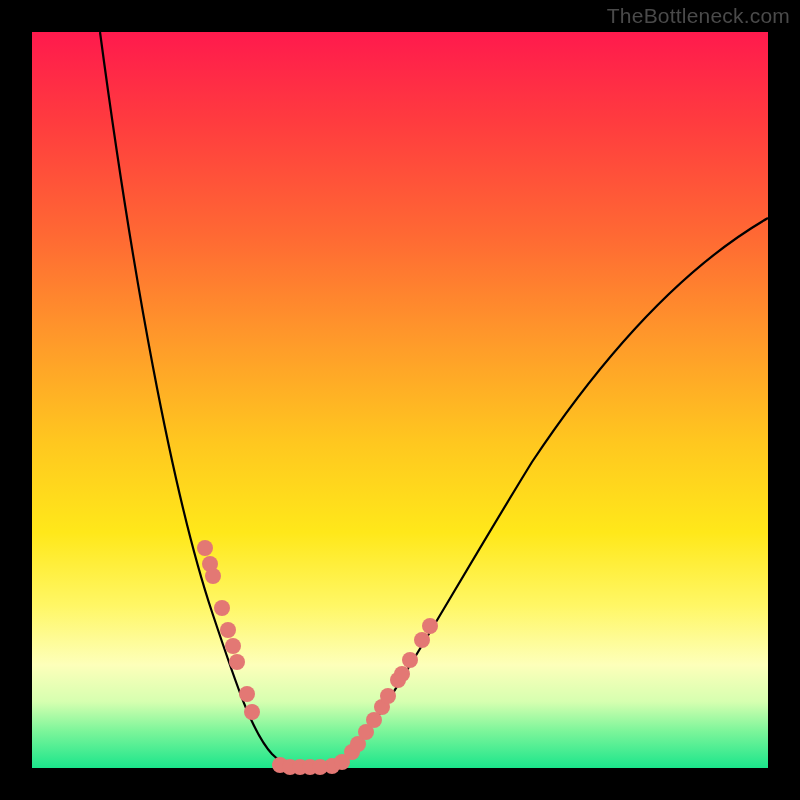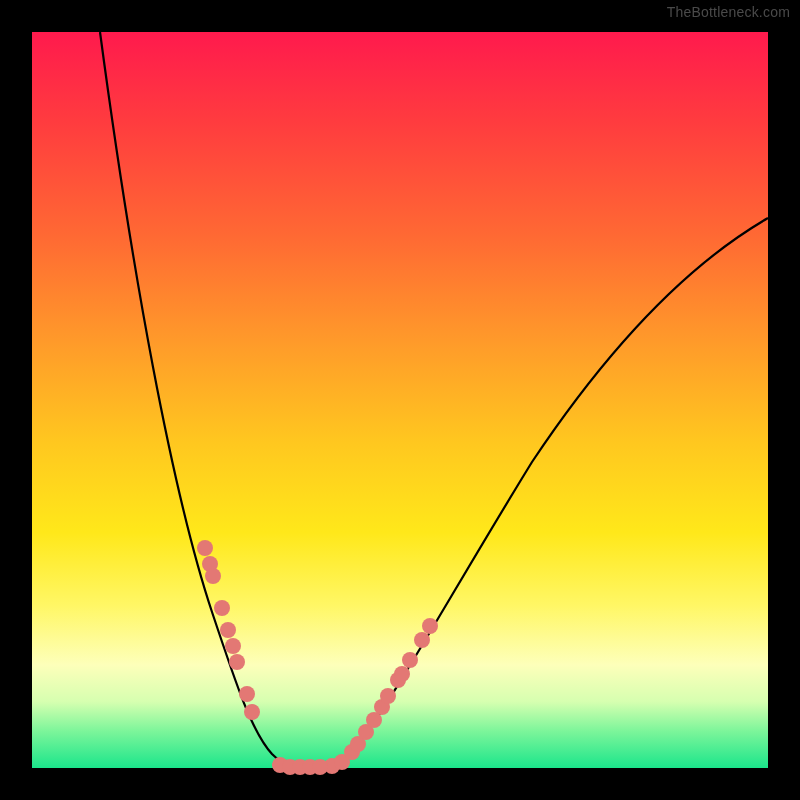--- a/index.html
+++ b/index.html
@@ -35,21 +35,21 @@
       #fdffba 86%,
       #d6ffb0 91%,
       #7cf59a 95%,
       #1be58b 100%);
   }
   .watermark {
     position: absolute;
     top: 4px;
     right: 10px;
     font-family: Arial, Helvetica, sans-serif;
-    font-size: 14px;
+    font-size: 21px;
     color: #4a4a4a;
     letter-spacing: 0.2px;
     font-weight: 500;
   }
   svg.curve {
     position: absolute;
     left: 0;
     top: 0;
     width: 736px;
     height: 736px;

